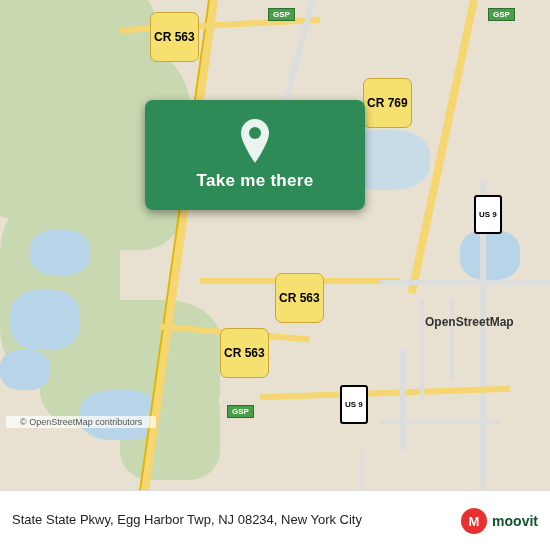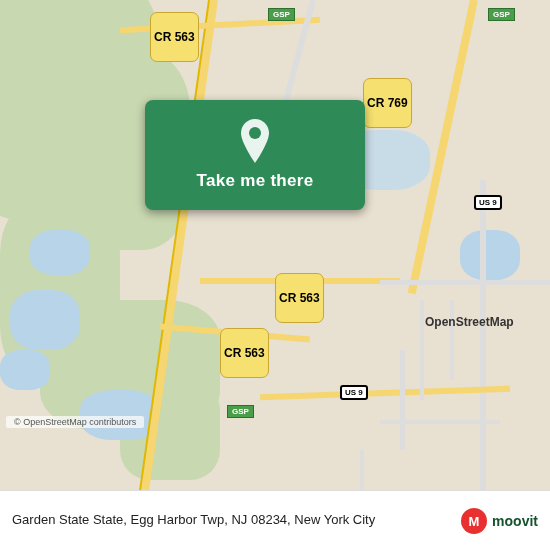--- a/index.html
+++ b/index.html
@@ -122,21 +122,21 @@
     }
 
     
     #osm-attribution {
       position: absolute;
       bottom: 62px;
       left: 6px;
       font-size: 9px;
       color: #555;
       background: rgba(255,255,255,0.7);
-      padding: 1px 8px;
+      padding: 1px 14px;
       border-radius: 2px;
     }
 
     
     .highway-shield {
       position: absolute;
       background-color: #4a9e4a;
       color: white;
       font-size: 8px;
       font-weight: bold;
@@ -156,21 +156,21 @@
 
     
     .us-shield {
       position: absolute;
       font-size: 8px;
       font-weight: bold;
       color: #000;
       background: white;
       border: 2px solid #000;
       border-radius: 3px;
-      padding: 1px 3px;
+      padding: 13px 3px;
       white-space: nowrap;
     }
   </style>
 </head>
 <body>
 
 <div id="map-container">
   <div id="map-bg">
 
     <div class="green-area" style="width:200px;height:250px;top:-30px;left:-40px;"></div>
@@ -236,21 +236,21 @@
     <span id="take-me-there-btn">Take me there</span>
   </div>
 
   <div id="osm-attribution">
     <span>© OpenStreetMap contributors</span>
   </div>
 
 </div>
 
 <div id="info-bar">
-  <span id="address-text">Garden State State, Egg Harbor Twp, NJ 08234, New York City</span>
+  <span id="address-text">State State Pkwy, Egg Harbor Twp, NJ 08234, New York City</span>
   <div id="moovit-logo">
 
     <svg id="moovit-icon" viewBox="0 0 28 28" xmlns="http://www.w3.org/2000/svg">
       <circle cx="14" cy="14" r="13" fill="#e83030"></circle>
       <text x="14" y="19" text-anchor="middle" font-size="13" font-weight="bold" fill="white" font-family="Arial">M</text>
     </svg>
     <span id="moovit-text">moovit</span>
   </div>
 </div>
 

